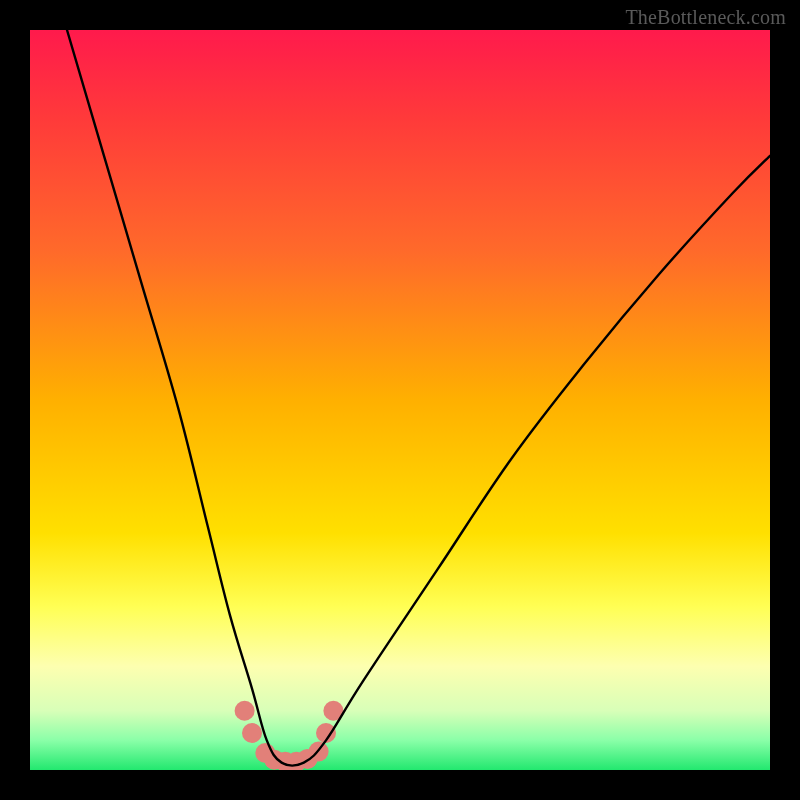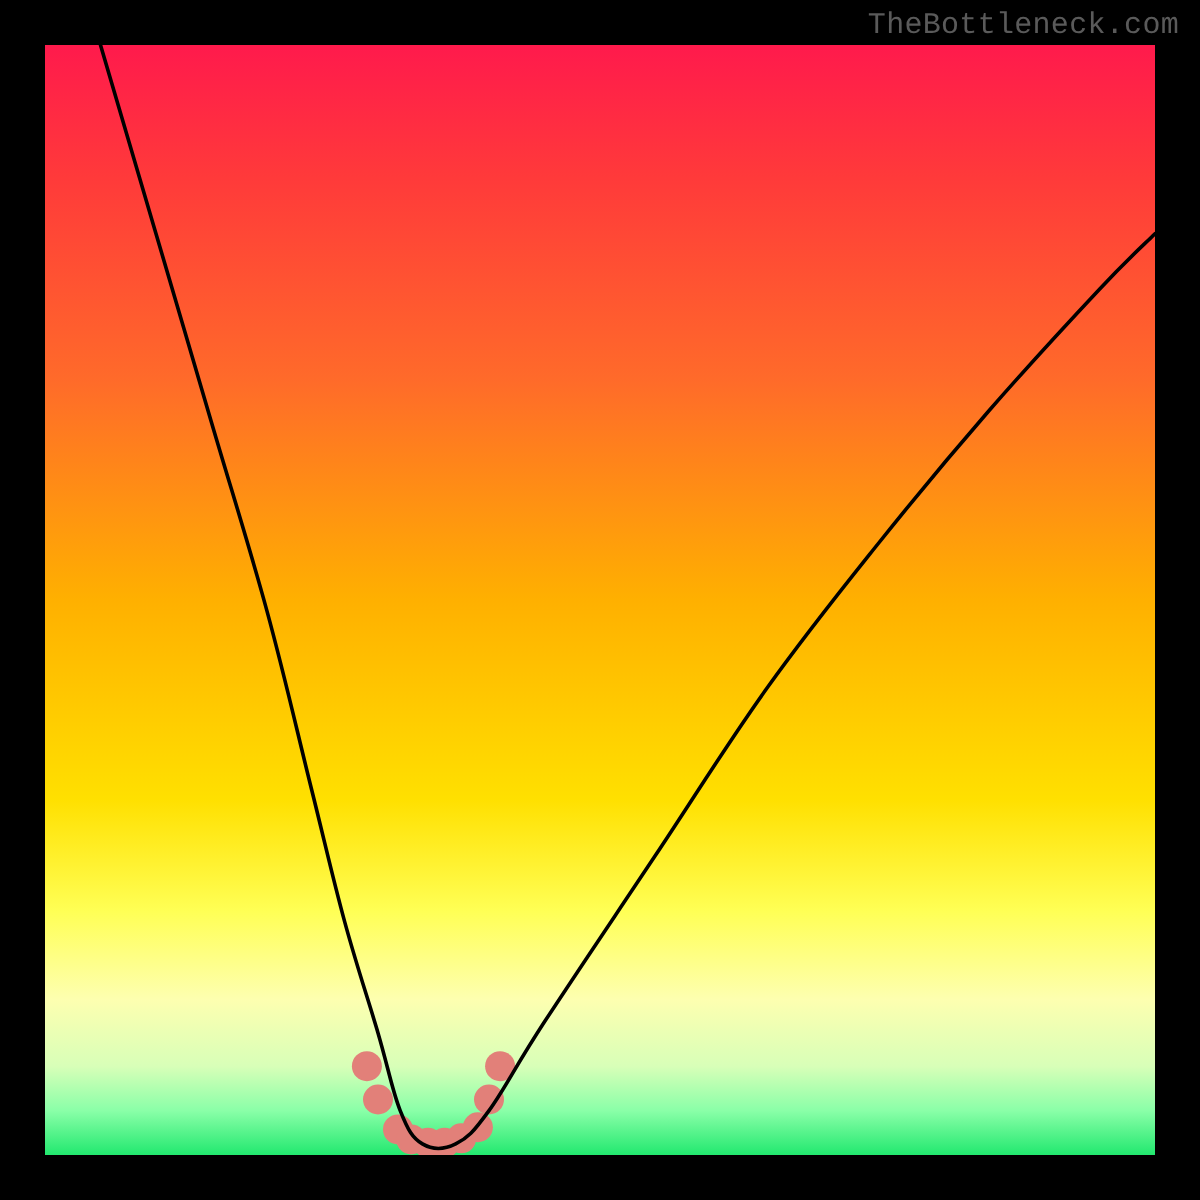--- a/index.html
+++ b/index.html
@@ -50,21 +50,21 @@
     position: absolute;
     left: 0;
     top: 0;
     width: 740px;
     height: 740px;
   }
   .watermark {
     position: absolute;
     top: 6px;
     right: 14px;
-    font-family: Liberation Mono, monospace;
+    font-family: Liberation Serif, serif;
     font-size: 20px;
     letter-spacing: 0.2px;
     color: #5a5a5a;
     user-select: none;
   }
 </style>
 </head>
 <body>
 
 <div class="frame">

